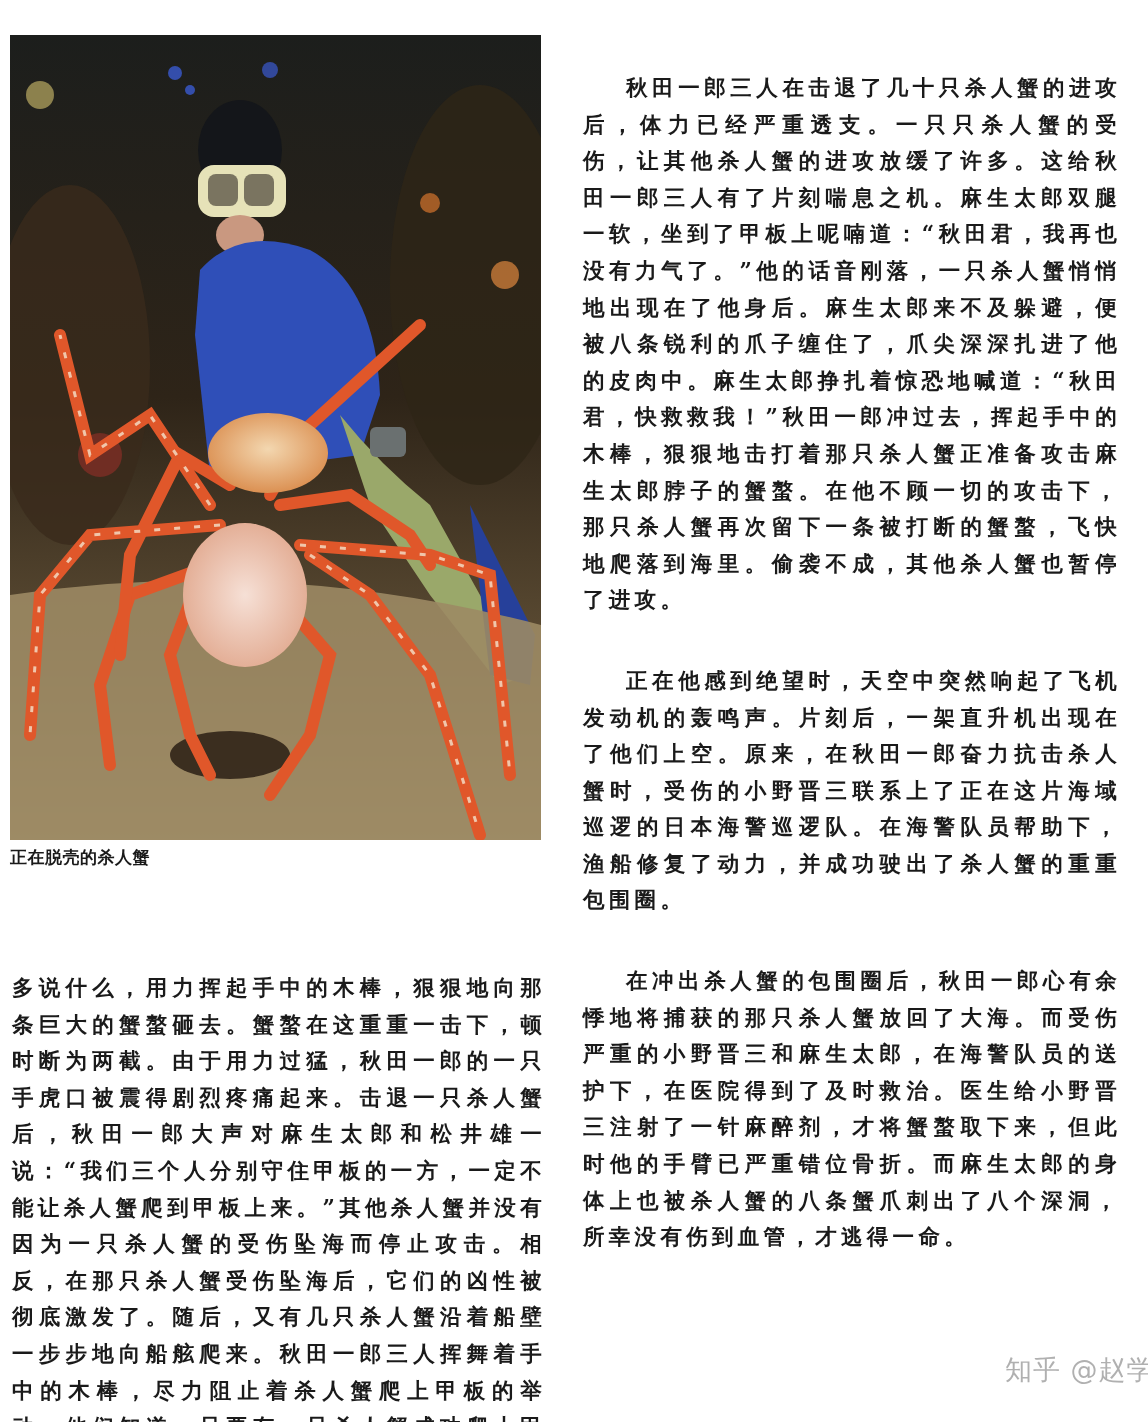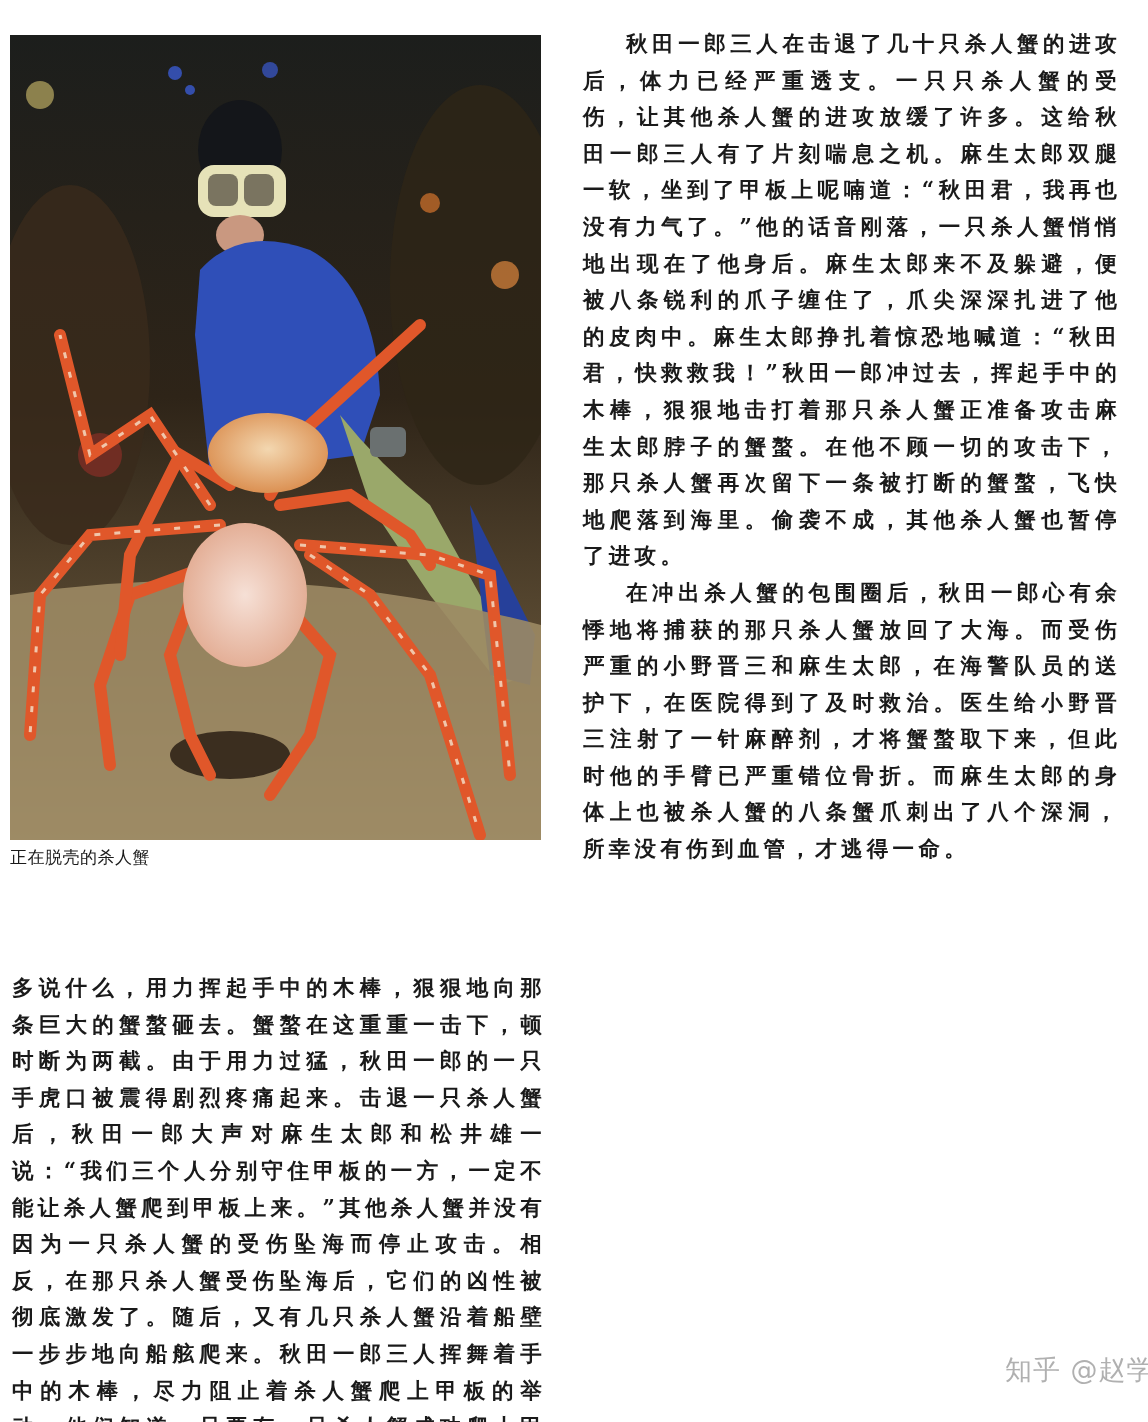--- a/index.html
+++ b/index.html
@@ -1,28 +1,28 @@
 <!DOCTYPE html>
 <html><head>
 <meta charset="utf-8">
 <style>
   html, body { margin: 0; padding: 0; background: #ffffff; }
   body { width: 1148px; height: 1422px; position: relative; overflow: hidden;
          font-family: "DejaVu Serif", "Liberation Serif", serif; color: #1a1a1a; }
   .photo { position: absolute; left: 10px; top: 35px; width: 531px; height: 805px; overflow: hidden;
            background: #2a2418; }
   .photo svg { display: block; width: 100%; height: 100%; }
-  .caption { position: absolute; left: 10px; top: 846px; font-size: 17px; font-weight: normal;
+  .caption { position: absolute; left: 10px; top: 846px; font-size: 17px; font-weight: bold;
              letter-spacing: 0.5px; color: #1a1a1a; }
   .col { position: absolute; font-size: 21.5px; line-height: 36.6px; font-weight: bold;
          text-align: justify; text-justify: inter-character; letter-spacing: 4.3px; }
   .col-left { left: 12px; top: 970px; width: 534px; }
   .col-right { left: 583px; top: 26px; width: 538px; }
   .col p { margin: 0; }
-  .col p.indent { text-indent: 2em; }
+  .col p.indent { text-indent: 2em; margin-top: 44px; }
   .col p.cont { text-indent: 0; }
   .watermark { position: absolute; left: 1005px; top: 1352px; font-family: "DejaVu Sans", sans-serif;
                font-size: 27px; color: rgba(150,150,150,0.75); letter-spacing: 1px; white-space: nowrap; }
 </style>
 </head>
 <body>
 
 <div class="photo">
   <svg viewBox="0 0 531 805" preserveAspectRatio="none">
     <defs>
@@ -92,17 +92,18 @@
 </div>
 
 <div class="caption">正在脱壳的杀人蟹</div>
 
 <div class="col col-left">
   <p class="cont">多说什么，用力挥起手中的木棒，狠狠地向那条巨大的蟹螯砸去。蟹螯在这重重一击下，顿时断为两截。由于用力过猛，秋田一郎的一只手虎口被震得剧烈疼痛起来。击退一只杀人蟹后，秋田一郎大声对麻生太郎和松井雄一说：“我们三个人分别守住甲板的一方，一定不能让杀人蟹爬到甲板上来。”其他杀人蟹并没有因为一只杀人蟹的受伤坠海而停止攻击。相反，在那只杀人蟹受伤坠海后，它们的凶性被彻底激发了。随后，又有几只杀人蟹沿着船壁一步步地向船舷爬来。秋田一郎三人挥舞着手中的木棒，尽力阻止着杀人蟹爬上甲板的举动。他们知道，只要有一只杀人蟹成功爬上甲板，就预示着他们的</p>
 </div>
 
 <div class="col col-right">
   <p class="indent">秋田一郎三人在击退了几十只杀人蟹的进攻后，体力已经严重透支。一只只杀人蟹的受伤，让其他杀人蟹的进攻放缓了许多。这给秋田一郎三人有了片刻喘息之机。麻生太郎双腿一软，坐到了甲板上呢喃道：“秋田君，我再也没有力气了。”他的话音刚落，一只杀人蟹悄悄地出现在了他身后。麻生太郎来不及躲避，便被八条锐利的爪子缠住了，爪尖深深扎进了他的皮肉中。麻生太郎挣扎着惊恐地喊道：“秋田君，快救救我！”秋田一郎冲过去，挥起手中的木棒，狠狠地击打着那只杀人蟹正准备攻击麻生太郎脖子的蟹螯。在他不顾一切的攻击下，那只杀人蟹再次留下一条被打断的蟹螯，飞快地爬落到海里。偷袭不成，其他杀人蟹也暂停了进攻。</p>
+  <p class="indent">正在他感到绝望时，天空中突然响起了飞机发动机的轰鸣声。片刻后，一架直升机出现在了他们上空。原来，在秋田一郎奋力抗击杀人蟹时，受伤的小野晋三联系上了正在这片海域巡逻的日本海警巡逻队。在海警队员帮助下，渔船修复了动力，并成功驶出了杀人蟹的重重包围圈。</p>
   <p class="indent">在冲出杀人蟹的包围圈后，秋田一郎心有余悸地将捕获的那只杀人蟹放回了大海。而受伤严重的小野晋三和麻生太郎，在海警队员的送护下，在医院得到了及时救治。医生给小野晋三注射了一针麻醉剂，才将蟹螯取下来，但此时他的手臂已严重错位骨折。而麻生太郎的身体上也被杀人蟹的八条蟹爪刺出了八个深洞，所幸没有伤到血管，才逃得一命。</p>
 
 </div>
 
 <div class="watermark">知乎 @赵学浩</div>
 
 </body></html>

